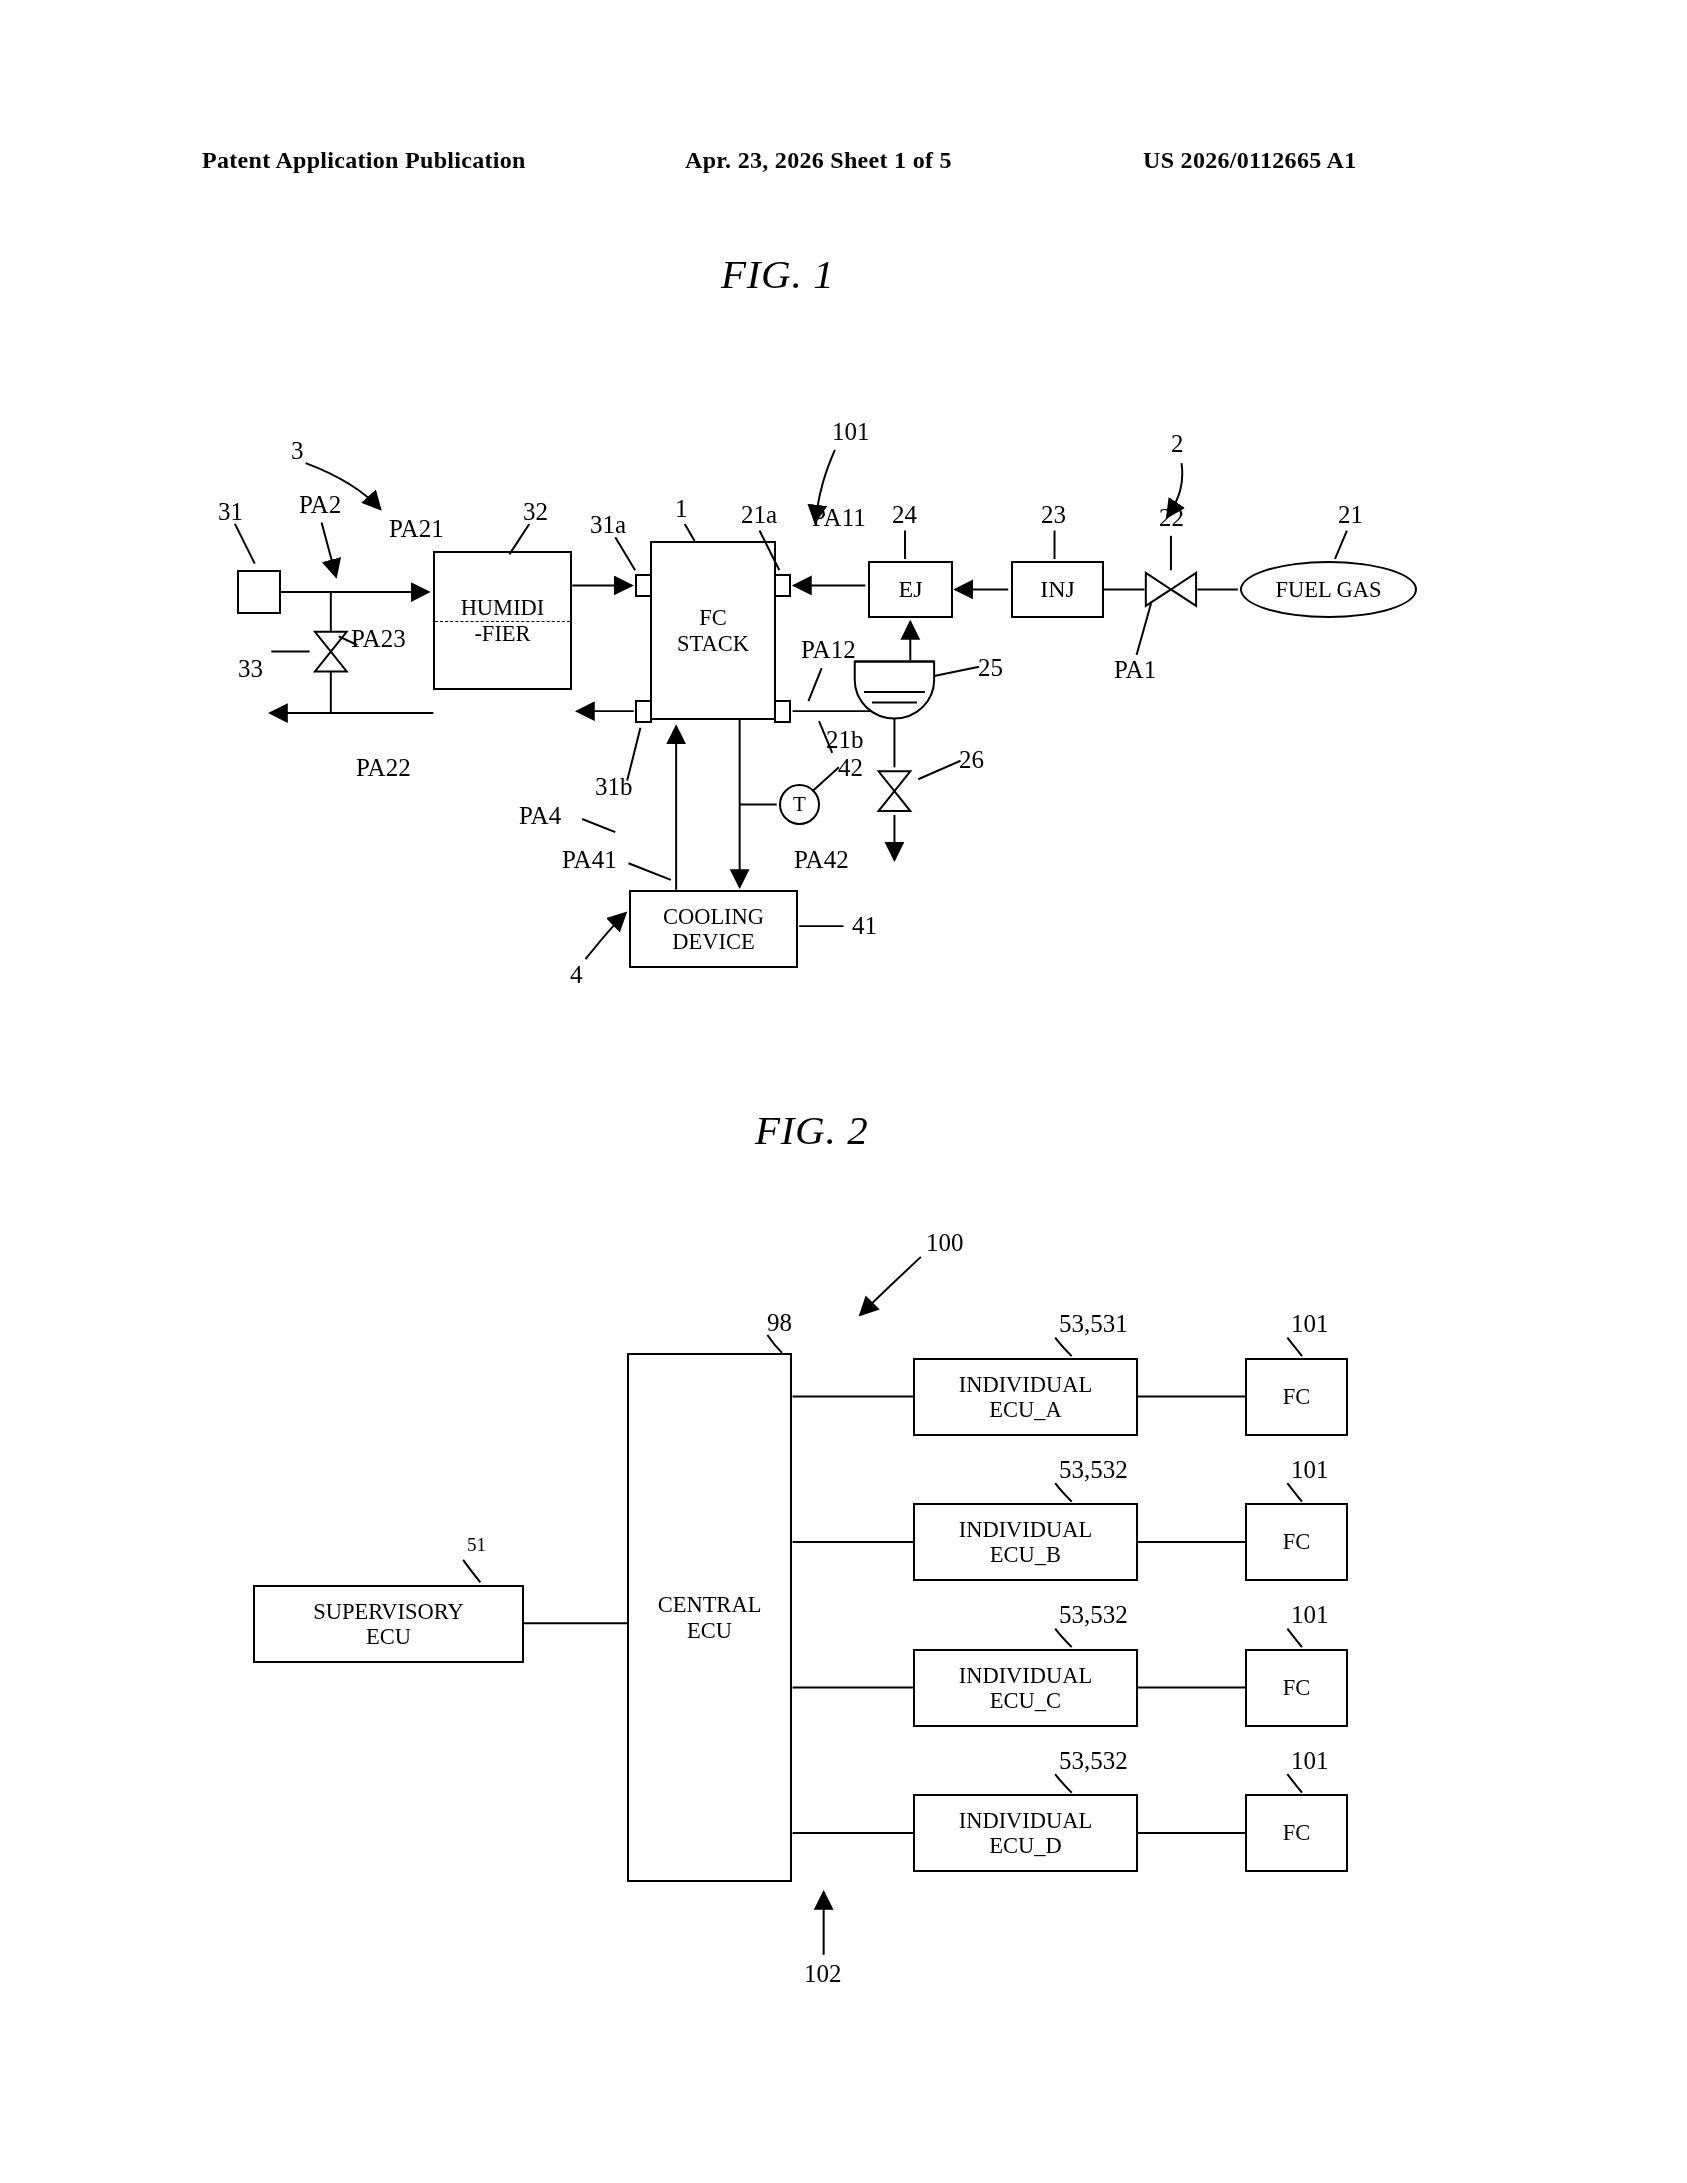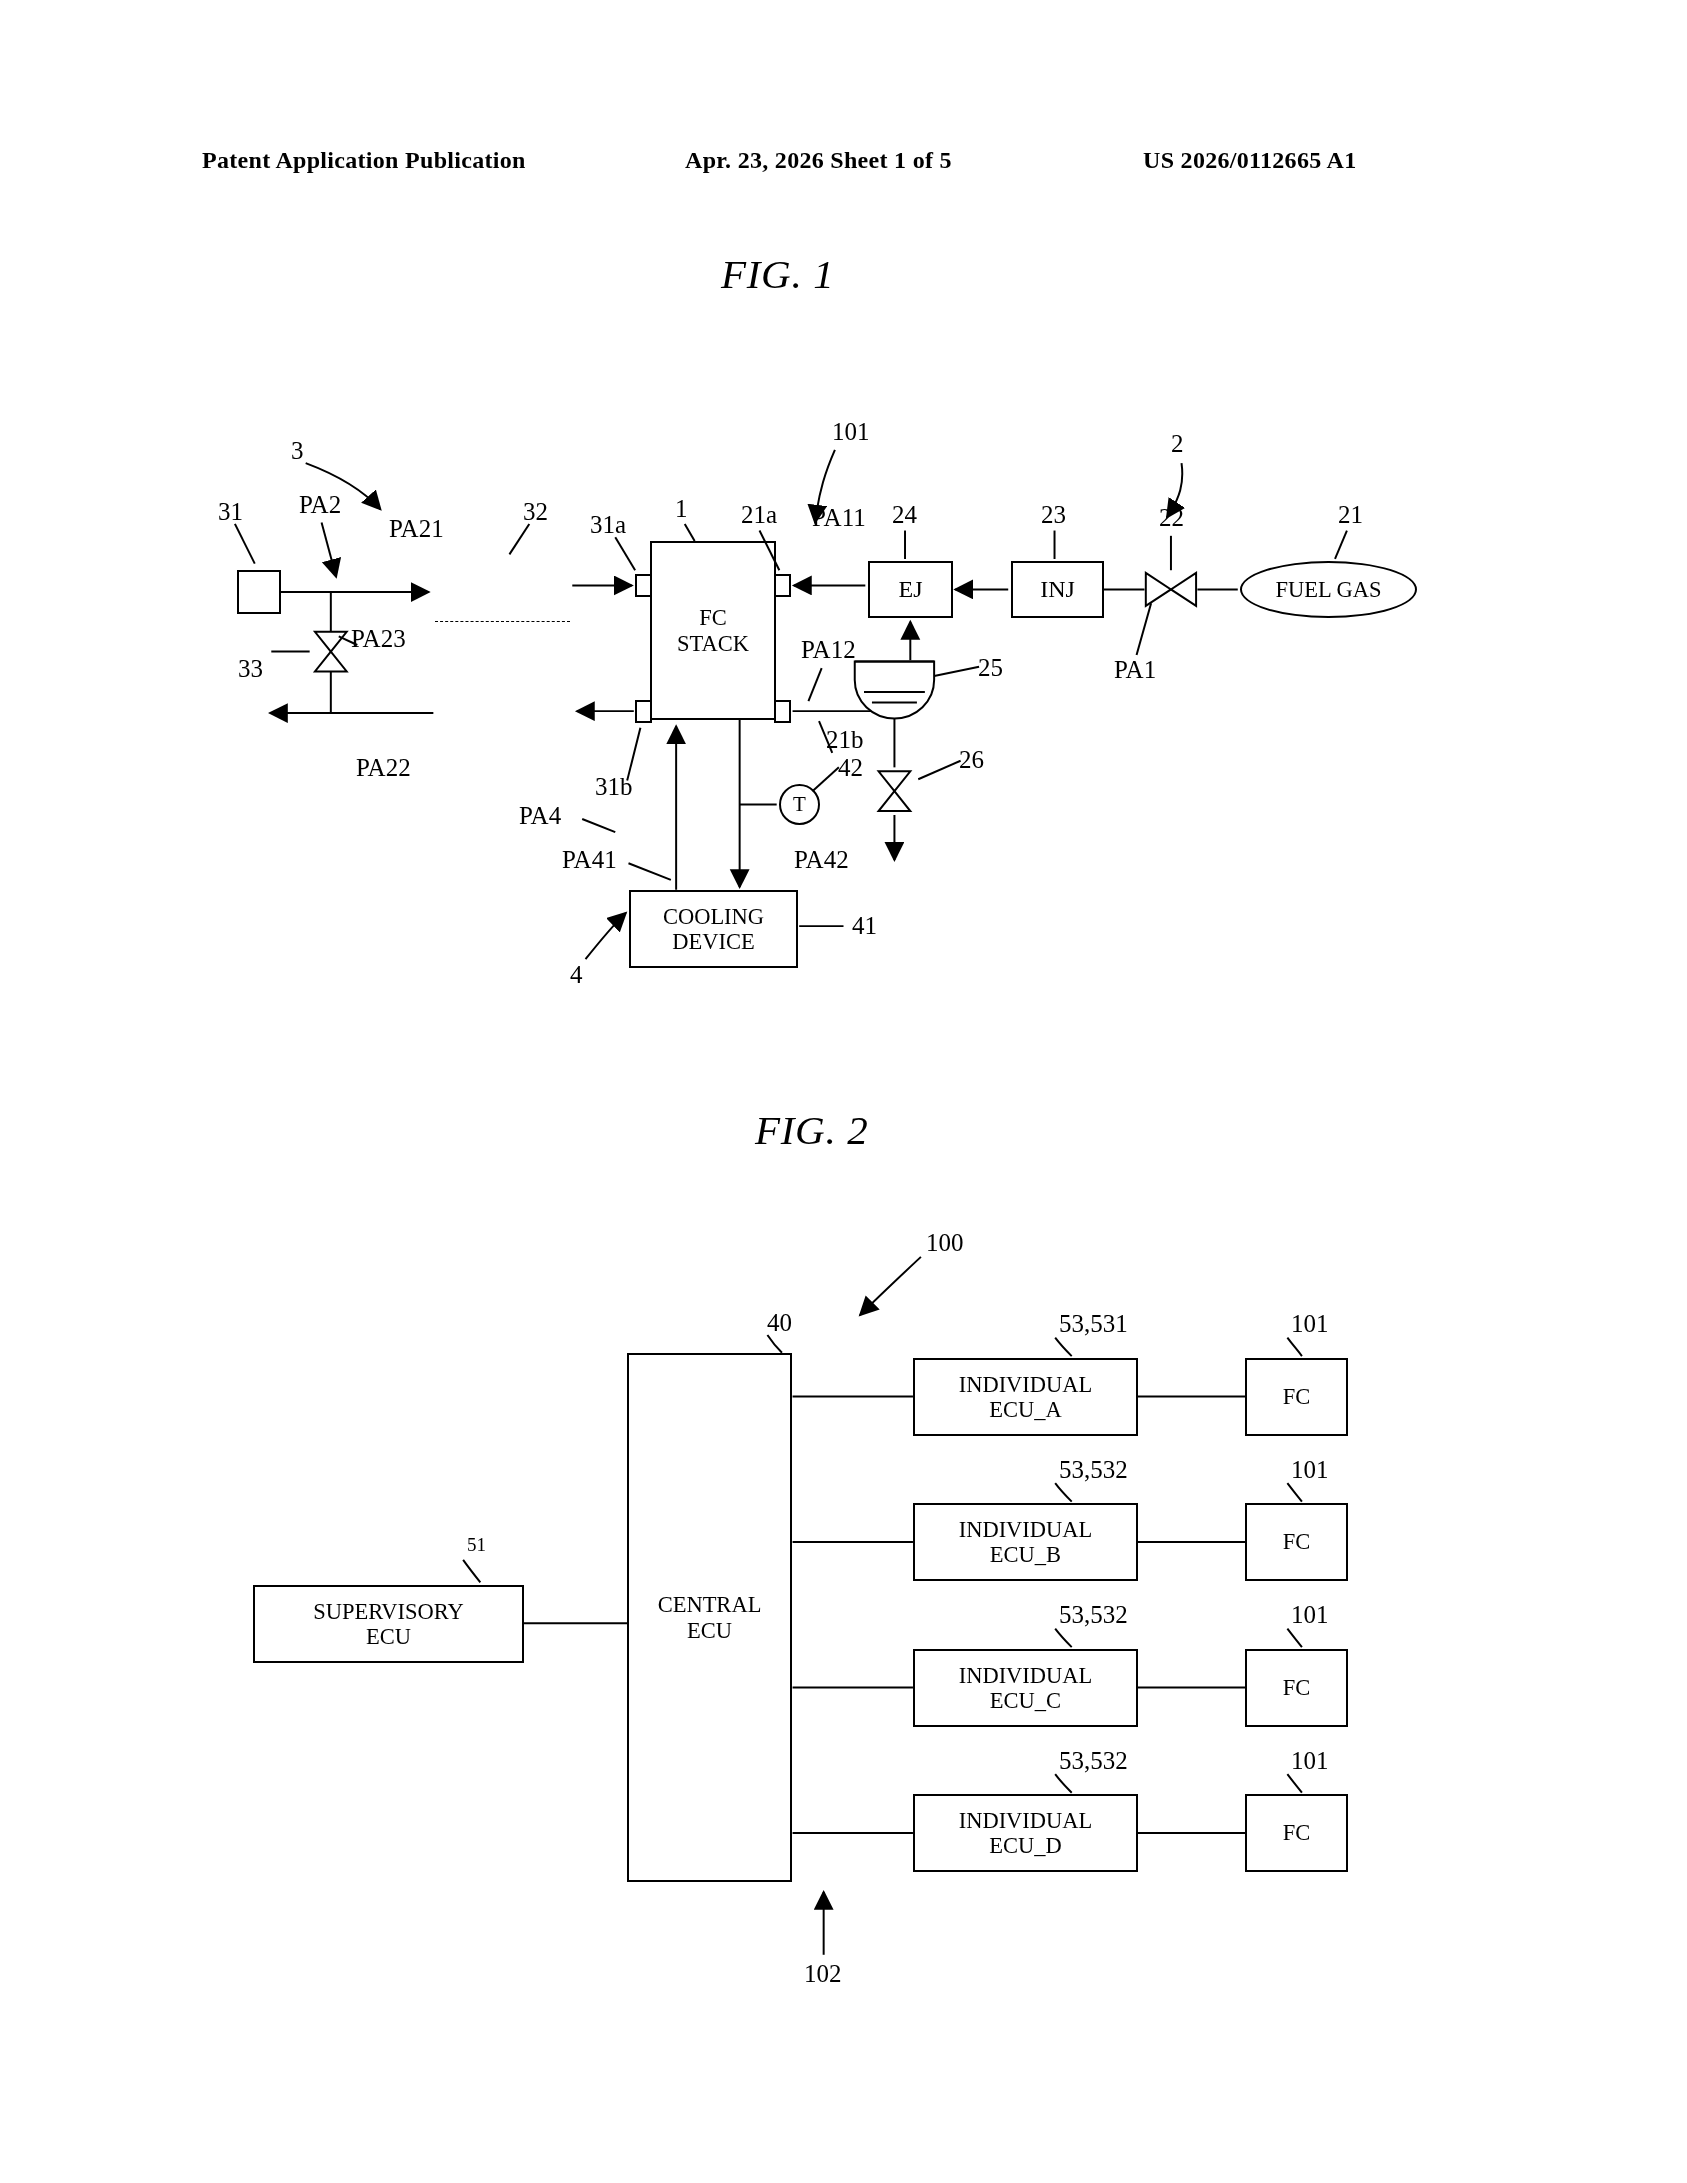--- a/index.html
+++ b/index.html
@@ -127,20 +127,24 @@
   <div class="header">
     <span class="h-pub">Patent Application Publication</span>
     <span class="h-date">Apr. 23, 2026  Sheet 1 of 5</span>
     <span class="h-num">US 2026/0112665 A1</span>
   </div>
 
   <div id="fig1-title" class="fig-title">FIG. 1</div>
 
   <div class="box" style="left:237px; top:570px; width:44px; height:44px;"></div>
 
+  <div class="box" style="left:433px; top:551px; width:139px; height:139px; flex-direction:column; font-size:22.5px;">
+    <span>HUMIDI</span>
+    <span>-FIER</span>
+  </div>
   <div class="dline" style="left:435px; top:621px; width:135px;"></div>
 
   <div class="box" style="left:650px; top:541px; width:126px; height:179px; flex-direction:column; font-size:22.5px;">
     <span>FC</span>
     <span>STACK</span>
   </div>
 
   <div class="port" style="left:635px; top:574px; width:17px; height:22.5px;"></div>
   <div class="port" style="left:635px; top:700px; width:17px; height:22.5px;"></div>
   <div class="port" style="left:774px; top:574px; width:17px; height:22.5px;"></div>
@@ -372,21 +376,21 @@
       <path d="M1595,2682 C1604,2694 1612,2702 1620,2710"></path>
       <path d="M1946,2022 C1955,2034 1962,2042 1968,2050"></path>
       <path d="M1946,2242 C1955,2254 1962,2262 1968,2270"></path>
       <path d="M1946,2462 C1955,2474 1962,2482 1968,2490"></path>
       <path d="M1946,2682 C1955,2694 1962,2702 1968,2710"></path>
       <path d="M700,2358 C710,2372 718,2382 726,2392"></path>
     </g>
   </svg>
 
   <div class="lbl" style="left:926px; top:1229px; font-size:25px;">100</div>
-  <div class="lbl" style="left:767px; top:1309px; font-size:25px;">40</div>
+  <div class="lbl" style="left:767px; top:1309px; font-size:25px;">98</div>
   <div class="lbl" style="left:467px; top:1534px; font-size:19px;">51</div>
   <div class="lbl" style="left:1059px; top:1310px; font-size:25px;">53,531</div>
   <div class="lbl" style="left:1059px; top:1456px; font-size:25px;">53,532</div>
   <div class="lbl" style="left:1059px; top:1601px; font-size:25px;">53,532</div>
   <div class="lbl" style="left:1059px; top:1747px; font-size:25px;">53,532</div>
   <div class="lbl" style="left:1291px; top:1310px; font-size:25px;">101</div>
   <div class="lbl" style="left:1291px; top:1456px; font-size:25px;">101</div>
   <div class="lbl" style="left:1291px; top:1601px; font-size:25px;">101</div>
   <div class="lbl" style="left:1291px; top:1747px; font-size:25px;">101</div>
   <div class="lbl" style="left:804px; top:1960px; font-size:25px;">102</div>

